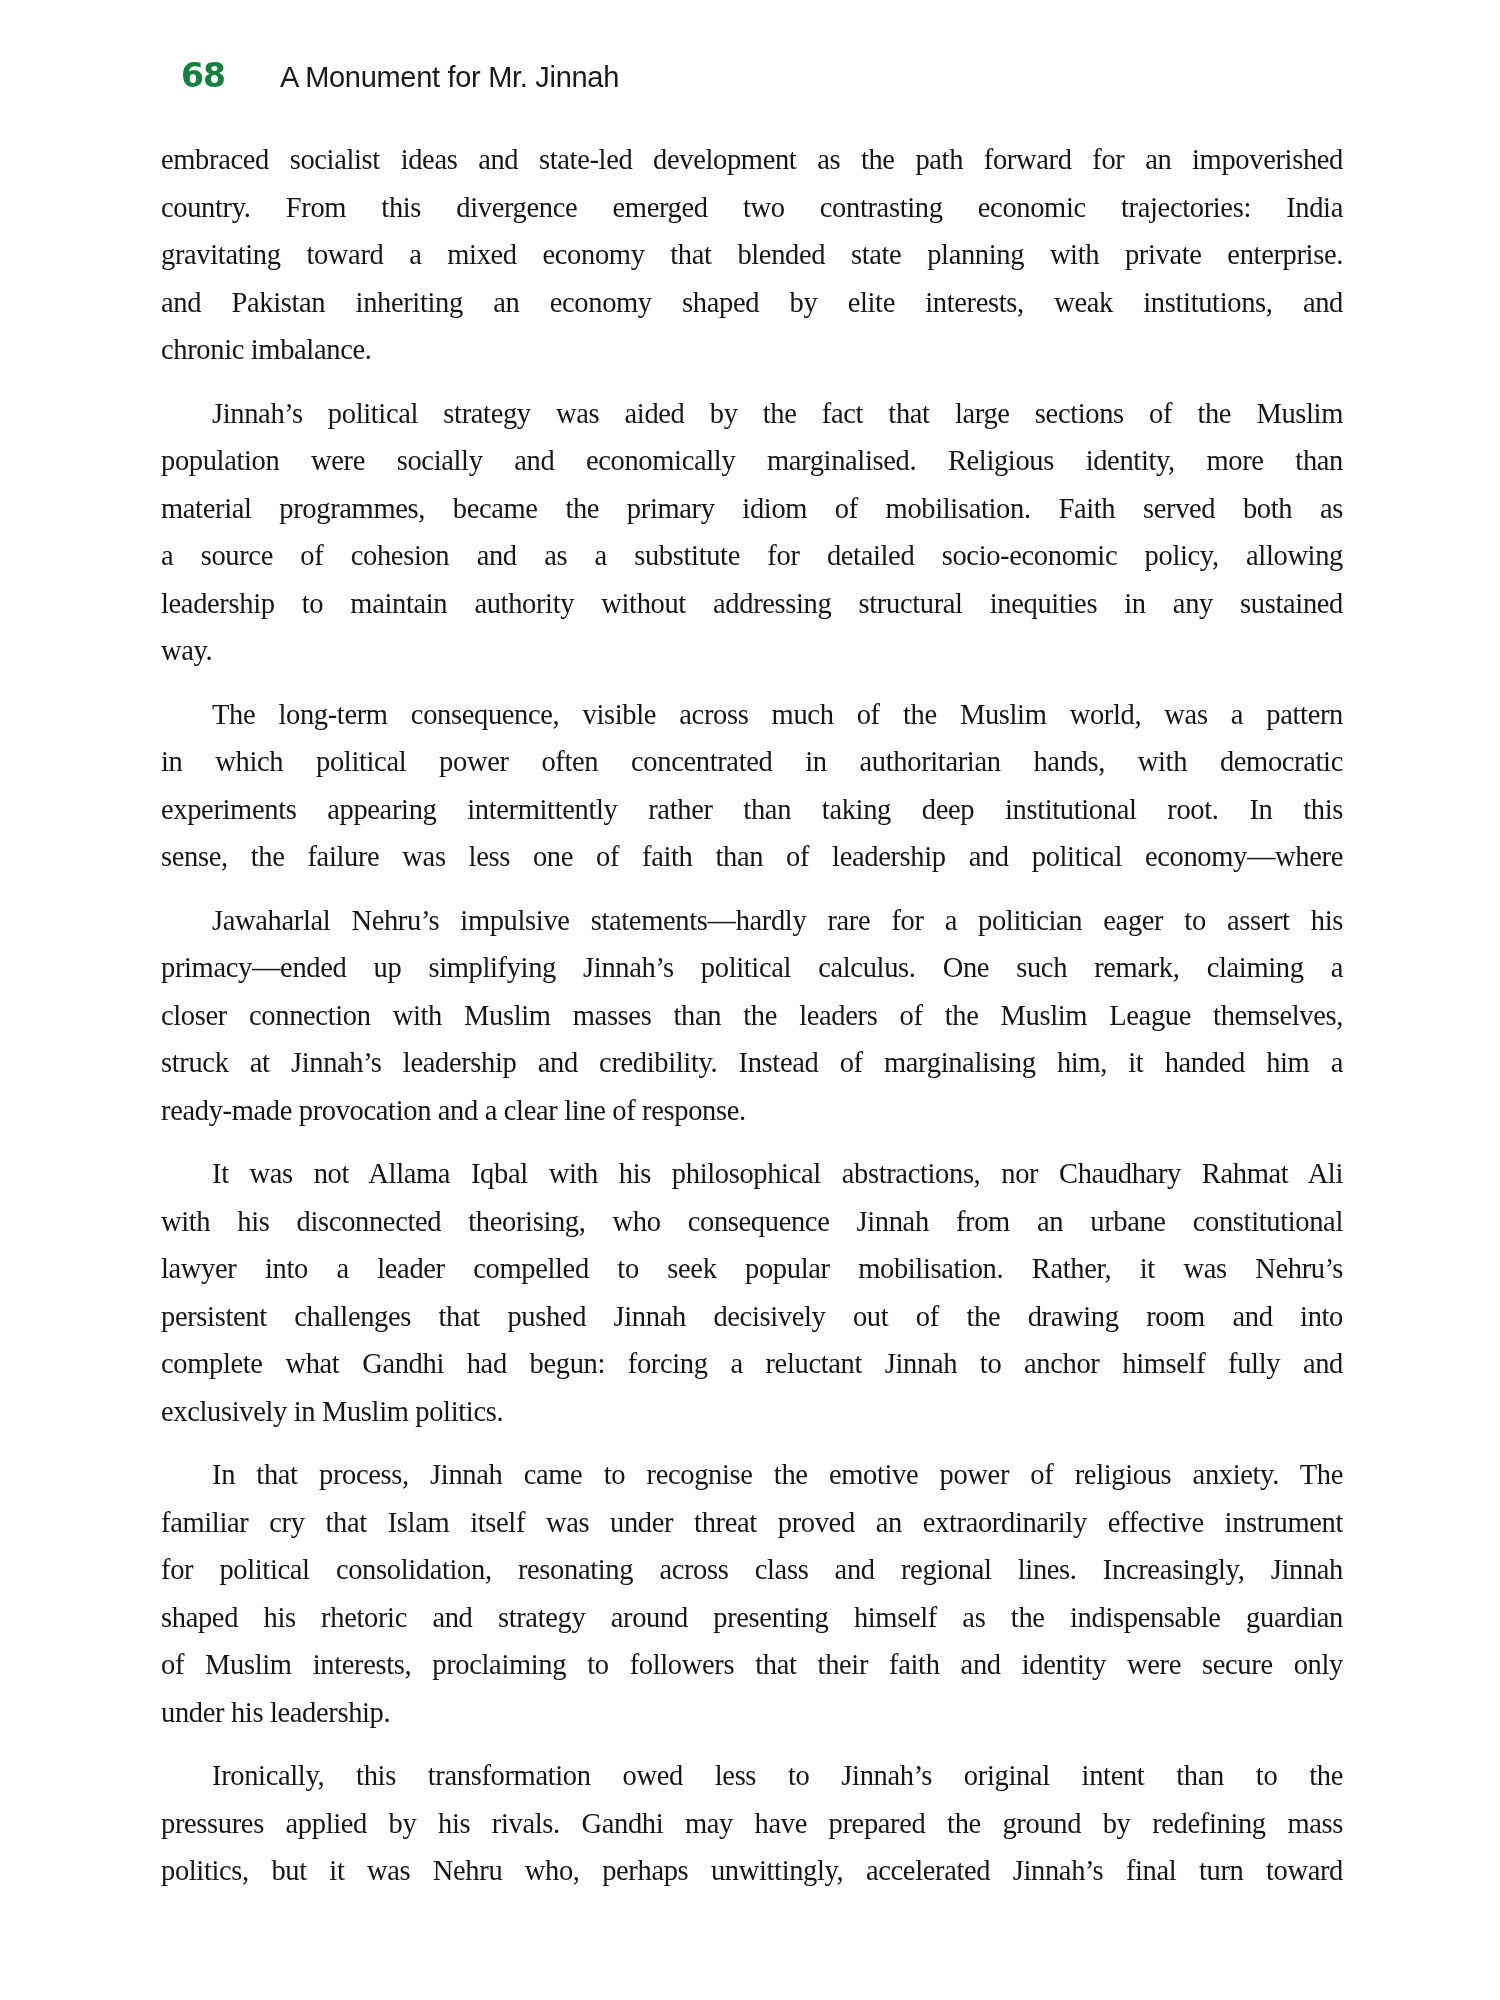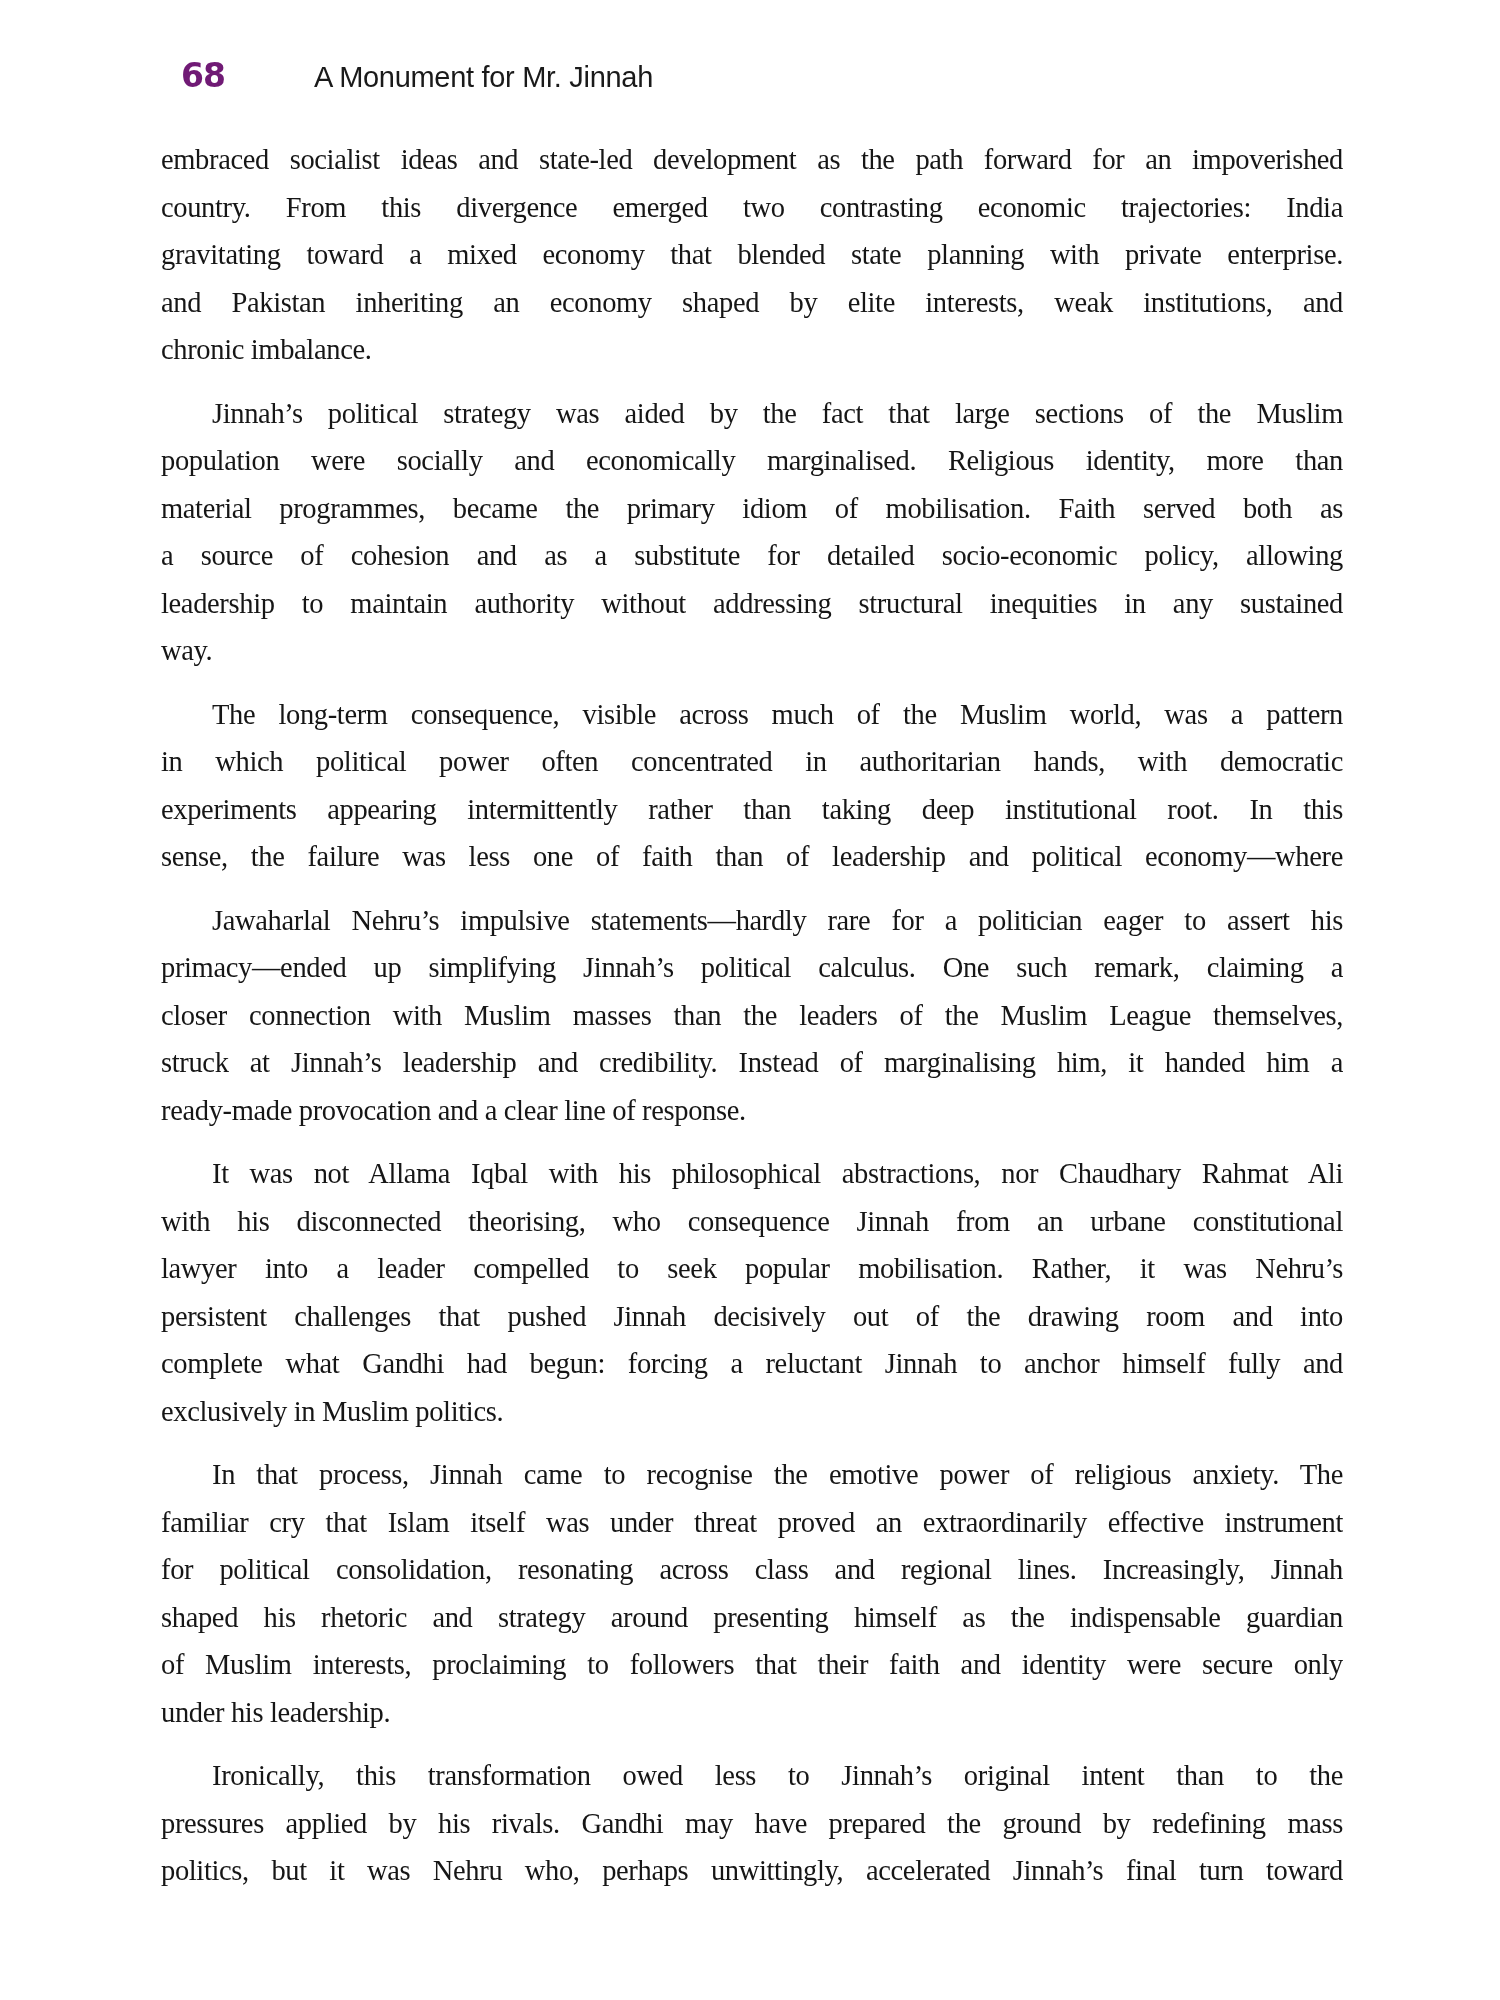--- a/index.html
+++ b/index.html
@@ -1,19 +1,19 @@
 <!DOCTYPE html>
 <html><head>
 <meta charset="utf-8">
 <style>
   html, body { margin: 0; padding: 0; background: #ffffff; }
   body { width: 1500px; height: 2000px; position: relative; overflow: hidden; color: #141414; }
   .running-head { position: absolute; left: 181px; top: 56px; height: 40px; display: flex; align-items: baseline; }
-  .page-number { font-family: "DejaVu Sans", sans-serif; font-weight: bold; font-size: 33px; letter-spacing: -1px; color: #701a75; }
-  .running-title { font-family: "Liberation Sans", sans-serif; font-size: 29px; margin-left: 89px; color: #1a1a1a; letter-spacing: -0.3px; }
+  .page-number { font-family: "DejaVu Sans", sans-serif; font-weight: bold; font-size: 33px; letter-spacing: -1px; color: #15803d; }
+  .running-title { font-family: "Liberation Sans", sans-serif; font-size: 29px; margin-left: 55px; color: #1a1a1a; letter-spacing: -0.3px; }
   .body-text { position: absolute; left: 161px; top: 136px; width: 1182px; font-family: "Liberation Serif", serif; font-size: 28.5px; letter-spacing: -0.35px; color: #161616; }
   .para { margin: 0 0 16px 0; }
   .line { display: block; height: 47.5px; line-height: 47.5px; text-align: justify; text-align-last: justify; white-space: normal; overflow: hidden; }
   .line.indent { padding-left: 51px; }
   .line.last { text-align-last: left; }
 </style>
 </head>
 <body>
 
 <div class="running-head">

